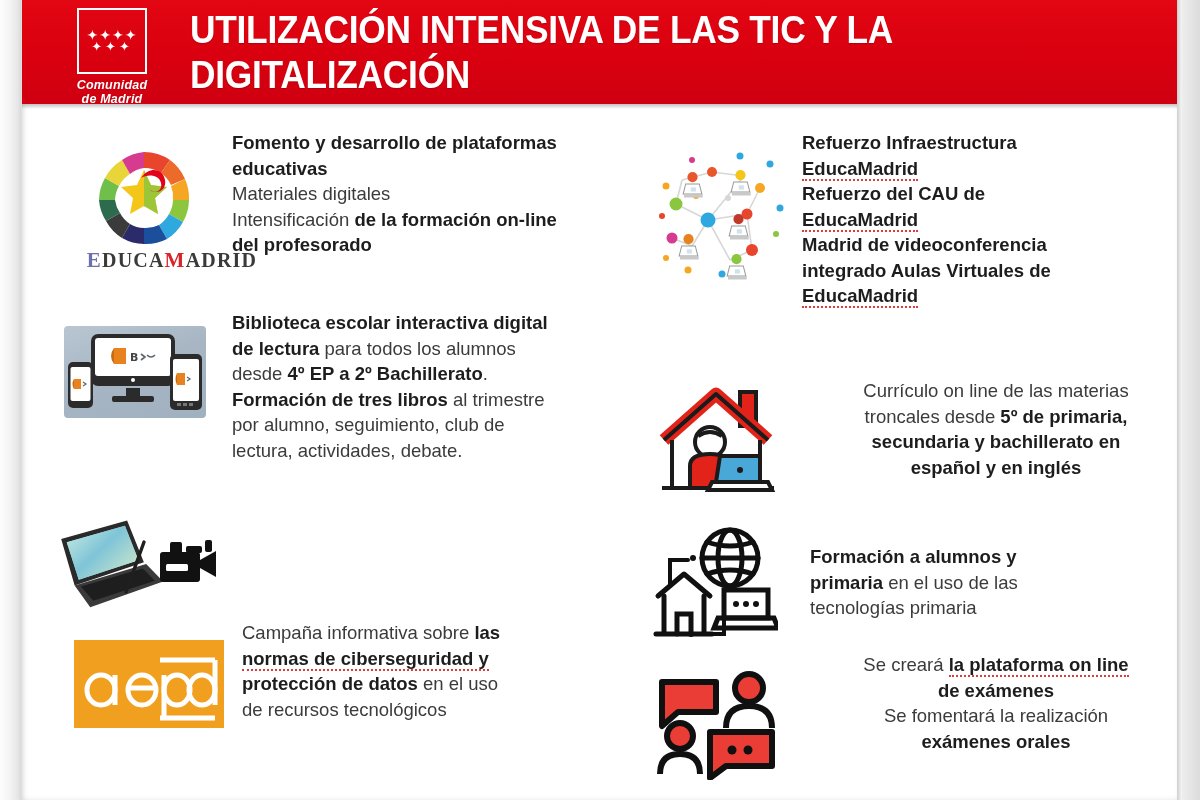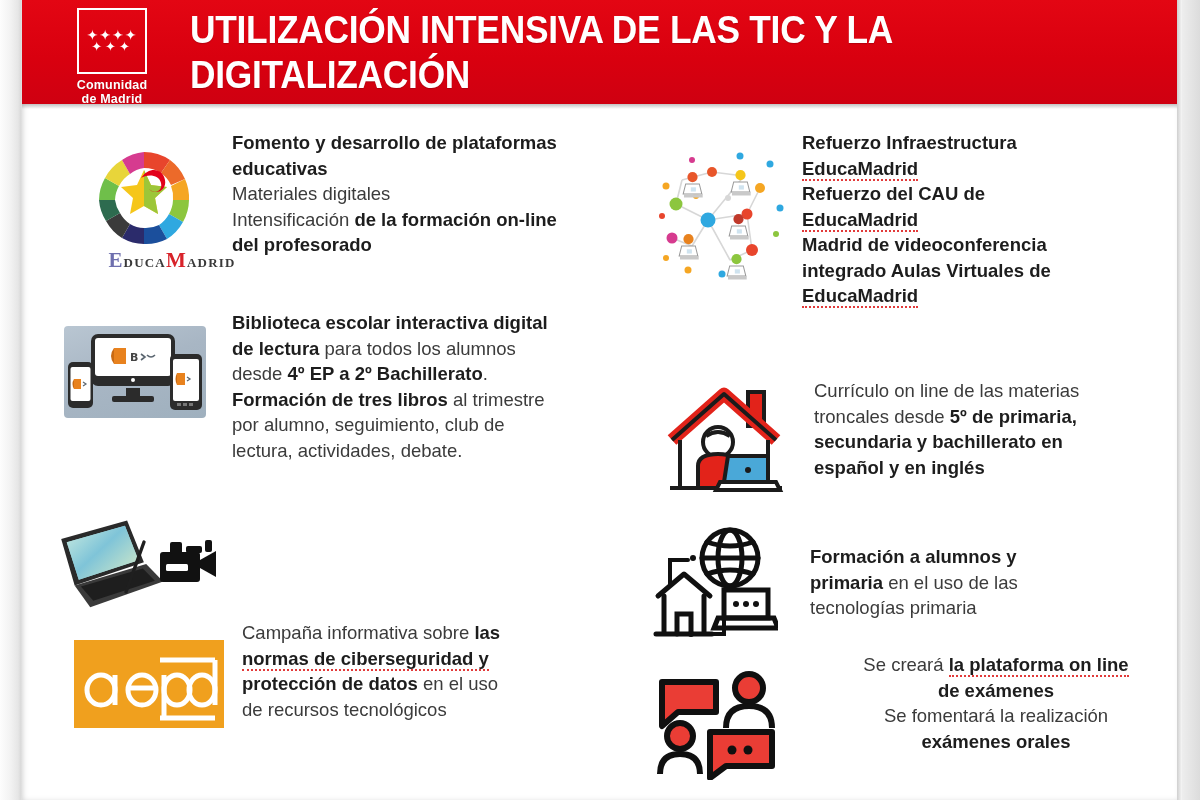--- a/index.html
+++ b/index.html
@@ -51,21 +51,21 @@
     display:flex;flex-direction:column;justify-content:center;align-items:center;
     line-height:0;
   }
   .cm-starrow1,.cm-starrow2{
     color:#fff;font-size:14px;line-height:12px;letter-spacing:1px;
     font-family:"DejaVu Sans",sans-serif;
   }
   .cm-starrow2{font-size:13px;letter-spacing:3px;}
   .cm-name{
     color:#ffffff;font-size:12.5px;font-weight:bold;line-height:14px;
-    margin-top:4px;letter-spacing:.2px;text-shadow:0 0 1px rgba(0,0,0,.25);
+    margin-top:4px;letter-spacing:.2px;text-shadow:0 0 1px rgba(0,0,0,.25);font-style:italic;
   }
 
   #title{
     position:absolute;left:168px;top:8px;width:960px;z-index:2;
     color:#ffffff;
     font-family:"Liberation Sans","DejaVu Sans",sans-serif;
     font-weight:bold;
     font-size:38px;
     line-height:45px;
     letter-spacing:-.3px;
@@ -102,21 +102,21 @@
 
   
   .em-word{
     position:absolute;left:2px;top:104px;width:172px;text-align:center;
     font-family:"Liberation Serif","DejaVu Serif",serif;
     font-size:21px;font-weight:bold;letter-spacing:1.2px;
     color:#3a3a3a;white-space:nowrap;
   }
   .em-word .e{color:#6e6fae;}
   .em-word .m{color:#d8232a;}
-  .em-word .sm{font-size:13px;}
+  .em-word .sm{font-size:20px;}
 
   
   .dev-panel{
     width:142px;height:92px;border-radius:4px;
     background:linear-gradient(160deg,#b9c6d2 0%,#a8b6c4 45%,#9fb0be 100%);
     position:relative;overflow:hidden;
   }
 
   
   .aepd{
@@ -363,21 +363,21 @@
             <div><b>Refuerzo Infraestructura</b></div>
             <div><b class="sp">EducaMadrid</b></div>
             <div><b>Refuerzo del CAU de</b></div>
             <div><b class="sp">EducaMadrid</b></div>
             <div><b>Madrid de videoconferencia</b></div>
             <div><b>integrado Aulas Virtuales de</b></div>
             <div><b class="sp">EducaMadrid</b></div>
           </div>
       </div>
 
-      <div class="item" style="left:12px;top:262px;width:535px;height:140px;">
+      <div class="item" style="left:4px;top:262px;width:535px;height:140px;text-align:center;">
         <div class="icon-slot" style="left:8px;top:10px;">
           <svg width="128" height="116" viewBox="0 0 128 116">
 
             <rect x="86" y="8" width="16" height="34" fill="#e2231a" stroke="#1b1b1b" stroke-width="4"></rect>
 
             <path d="M10 56 L62 10 L114 56" fill="none" stroke="#e2231a" stroke-width="13" stroke-linejoin="round"></path>
             <path d="M10 56 L62 10 L114 56" fill="none" stroke="#1b1b1b" stroke-width="4" stroke-linejoin="round"></path>
 
             <path d="M18 56 v48 M106 56 v48 M8 104 h112" stroke="#1b1b1b" stroke-width="4" fill="none"></path>
 

